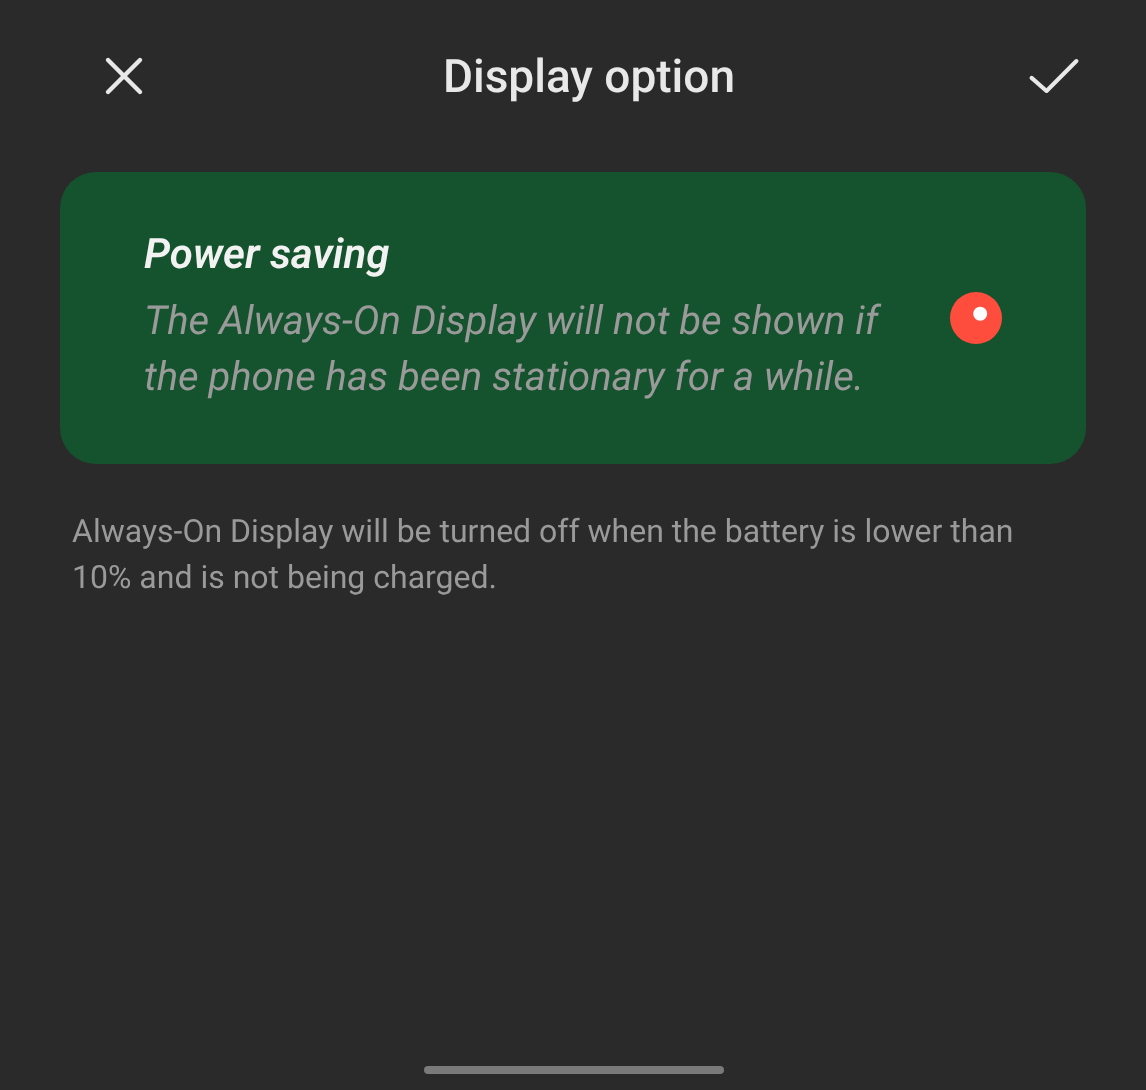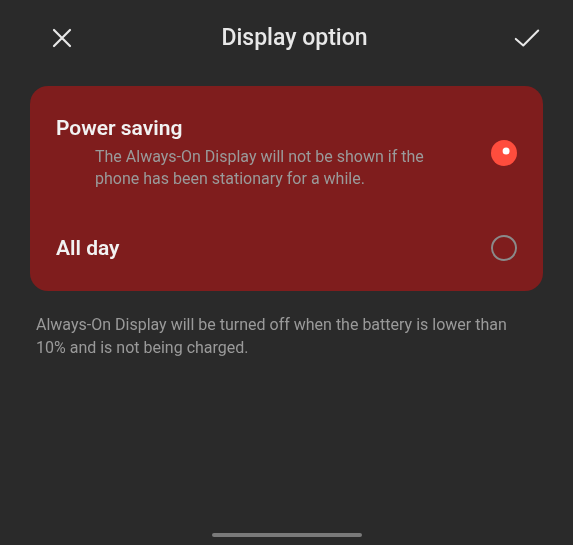--- a/index.html
+++ b/index.html
@@ -10,42 +10,43 @@
     body {
       width: 573px;
       height: 545px;
       background-color: #2a2a2a;
       font-family: -apple-system, BlinkMacSystemFont, 'Segoe UI', Roboto, sans-serif;
       overflow: hidden;
       position: relative;
     }
     .header {
       display: flex;
-      align-items: flex-start;
+      align-items: center;
       justify-content: space-between;
       padding: 24px 32px 20px 48px;
     }
     .header-icon {
       width: 28px;
       height: 28px;
       display: flex;
       align-items: center;
       justify-content: center;
       cursor: pointer;
     }
     .header-title {
       color: #e8e8e8;
       font-size: 23px;
       font-weight: 500;
     }
     .card {
-      background-color: #7f1d1d;
+      background-color: #14532d;
       margin: 14px 30px 0 30px;
       border-radius: 18px;
-      padding: 8px 0;
+      padding: 8px 16px;
+      font-style: italic;
     }
     .option-row {
       display: flex;
       align-items: center;
       justify-content: space-between;
       padding: 22px 26px;
       cursor: pointer;
     }
     .option-text {
       flex: 1;
@@ -55,24 +56,23 @@
       color: #f2f2f2;
       font-size: 21px;
       font-weight: 600;
       margin-bottom: 6px;
     }
     .option-title.no-desc {
       margin-bottom: 0;
     }
     .option-desc {
       color: #9a9a9a;
-      font-size: 16px;
+      font-size: 20px;
       line-height: 1.4;
       font-weight: 400;
-      margin-left: 39px;
     }
     .radio {
       width: 26px;
       height: 26px;
       border-radius: 50%;
       flex-shrink: 0;
       position: relative;
     }
     .radio.selected {
       background-color: #ff4d3d;
@@ -130,24 +130,18 @@
 
   <div class="option-row">
     <div class="option-text">
       <div class="option-title">Power saving</div>
       <div class="option-desc">The Always-On Display will not be shown if the phone has been stationary for a while.</div>
     </div>
     <div class="radio selected"></div>
   </div>
 
 
-  <div class="option-row">
-    <div class="option-text">
-      <div class="option-title no-desc">All day</div>
-    </div>
-    <div class="radio unselected"></div>
-  </div>
 
 </div>
 
 <div class="footer-note">Always-On Display will be turned off when the battery is lower than 10% and is not being charged.</div>
 
 <div class="home-indicator"></div>
 
 </body></html>

